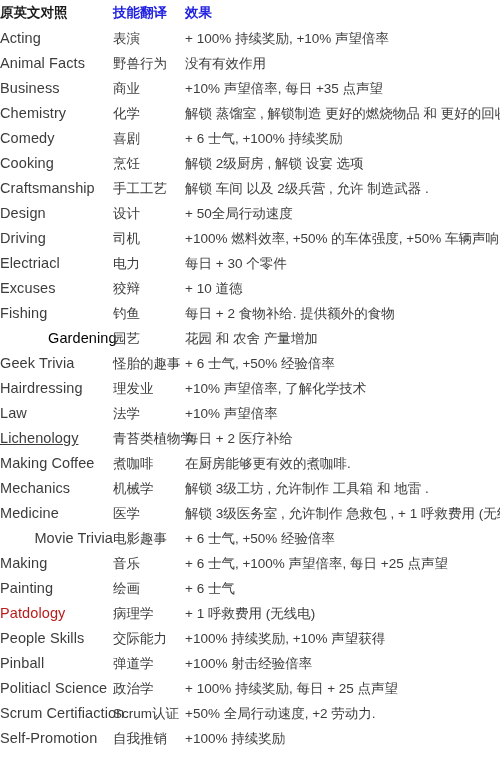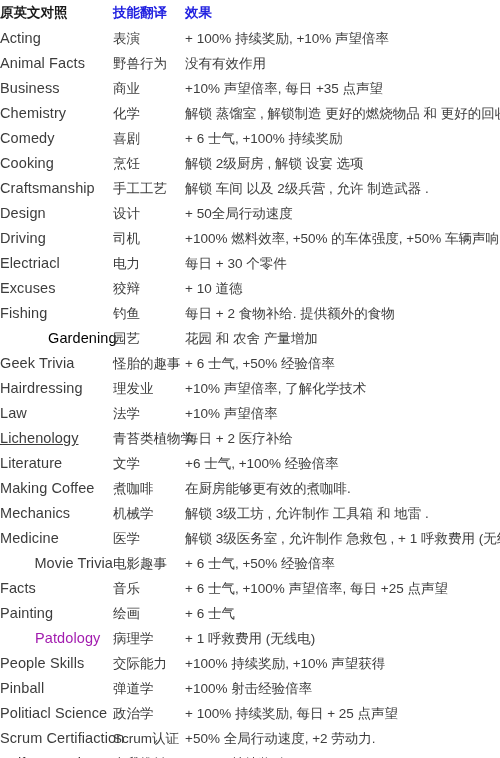--- a/index.html
+++ b/index.html
@@ -181,56 +181,51 @@
         <td class="cell-en" style="color: rgb(60, 60, 60);">Law</td>
         <td class="cell-zh" style="color: rgb(60, 60, 60);"><span>法学</span></td>
         <td class="cell-effect" style="color: rgb(60, 60, 60);">+10% 声望倍率</td>
       </tr>
       <tr>
         <td class="cell-en" style="color: rgb(60, 60, 60); text-decoration: underline;">Lichenology</td>
         <td class="cell-zh" style="color: rgb(60, 60, 60);"><span>青苔类植物学</span></td>
         <td class="cell-effect" style="color: rgb(60, 60, 60);">每日 + 2 医疗补给</td>
       </tr>
       <tr>
-        <td class="cell-en" style="color: rgb(60, 60, 60);">Literature</td>
-        <td class="cell-zh" style="color: rgb(60, 60, 60);"><span>文学</span></td>
-        <td class="cell-effect" style="color: rgb(60, 60, 60);">+6 士气, +100% 经验倍率</td>
-      </tr>
-      <tr>
         <td class="cell-en" style="color: rgb(60, 60, 60);">Making Coffee</td>
         <td class="cell-zh" style="color: rgb(60, 60, 60);"><span>煮咖啡</span></td>
         <td class="cell-effect" style="color: rgb(60, 60, 60);">在厨房能够更有效的煮咖啡.</td>
       </tr>
       <tr>
         <td class="cell-en" style="color: rgb(60, 60, 60);">Mechanics</td>
         <td class="cell-zh" style="color: rgb(60, 60, 60);"><span>机械学</span></td>
         <td class="cell-effect" style="color: rgb(60, 60, 60);">解锁 3级工坊 , 允许制作 工具箱 和 地雷 .</td>
       </tr>
       <tr>
         <td class="cell-en" style="color: rgb(60, 60, 60);">Medicine</td>
         <td class="cell-zh" style="color: rgb(60, 60, 60);"><span>医学</span></td>
         <td class="cell-effect" style="color: rgb(60, 60, 60);">解锁 3级医务室 , 允许制作 急救包 , + 1 呼救费用 (无线电)</td>
       </tr>
       <tr>
         <td class="cell-en" style="color: rgb(60, 60, 60); text-align: right;">Movie Trivia</td>
         <td class="cell-zh" style="color: rgb(60, 60, 60);"><span>电影趣事</span></td>
         <td class="cell-effect" style="color: rgb(60, 60, 60);">+ 6 士气, +50% 经验倍率</td>
       </tr>
       <tr>
-        <td class="cell-en" style="color: rgb(60, 60, 60);">Facts</td>
+        <td class="cell-en" style="color: rgb(60, 60, 60);">Making</td>
         <td class="cell-zh" style="color: rgb(60, 60, 60);"><span>音乐</span></td>
         <td class="cell-effect" style="color: rgb(60, 60, 60);">+ 6 士气, +100% 声望倍率, 每日 +25 点声望</td>
       </tr>
       <tr>
         <td class="cell-en" style="color: rgb(60, 60, 60);">Painting</td>
         <td class="cell-zh" style="color: rgb(60, 60, 60);"><span>绘画</span></td>
         <td class="cell-effect" style="color: rgb(60, 60, 60);">+ 6 士气</td>
       </tr>
       <tr>
-        <td class="cell-en" style="color: #a21caf; padding-left: 35px;">Patdology</td>
+        <td class="cell-en" style="color: #b91c1c;">Patdology</td>
         <td class="cell-zh" style="color: rgb(60, 60, 60);"><span>病理学</span></td>
         <td class="cell-effect" style="color: rgb(60, 60, 60); margin-left: 37px;">+ 1 呼救费用 (无线电)</td>
       </tr>
       <tr>
         <td class="cell-en" style="color: rgb(60, 60, 60);">People Skills</td>
         <td class="cell-zh" style="color: rgb(60, 60, 60);"><span>交际能力</span></td>
         <td class="cell-effect" style="color: rgb(60, 60, 60);">+100% 持续奖励, +10% 声望获得</td>
       </tr>
       <tr>
         <td class="cell-en" style="color: rgb(60, 60, 60);">Pinball</td>

